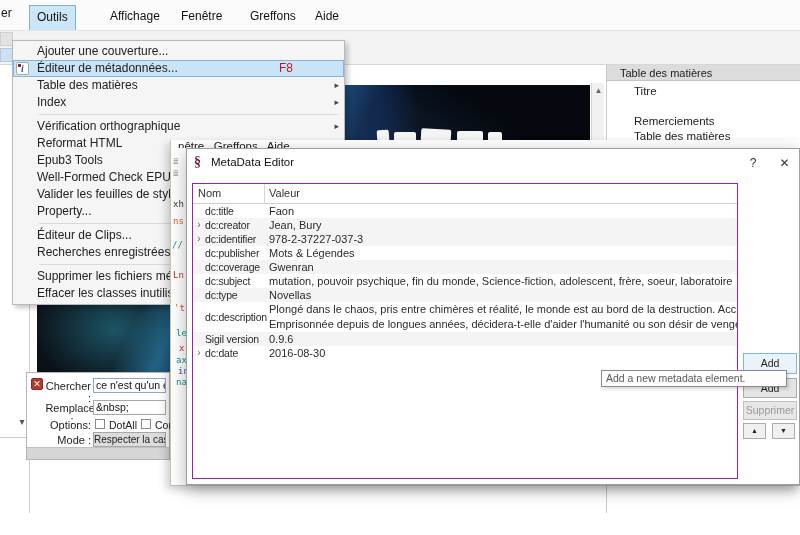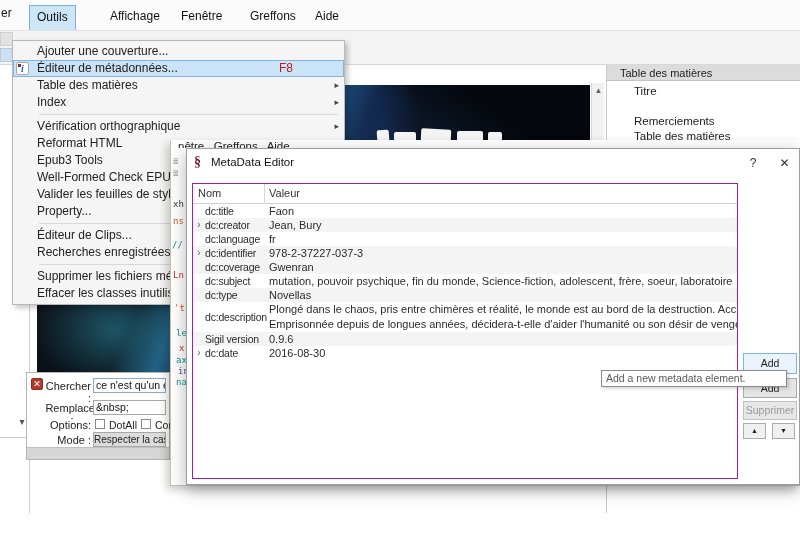--- a/index.html
+++ b/index.html
@@ -255,29 +255,29 @@
       <div class="t-row">
         <span class="t-exp"></span>
         <span class="t-name">dc:title</span>
         <span class="t-val">Faon</span>
       </div>
       <div class="t-row shaded">
         <span class="t-exp">›</span>
         <span class="t-name">dc:creator</span>
         <span class="t-val">Jean, Bury</span>
       </div>
-      <div class="t-row">
-        <span class="t-exp"></span>
-        <span class="t-name">dc:language</span>
-        <span class="t-val">fr</span>
-      </div>
       <div class="t-row shaded">
         <span class="t-exp">›</span>
         <span class="t-name">dc:identifier</span>
         <span class="t-val">978-2-37227-037-3</span>
+      </div>
+      <div class="t-row">
+        <span class="t-exp"></span>
+        <span class="t-name">dc:publisher</span>
+        <span class="t-val">Mots &amp; Légendes</span>
       </div>
       <div class="t-row shaded">
         <span class="t-exp"></span>
         <span class="t-name">dc:coverage</span>
         <span class="t-val">Gwenran</span>
       </div>
       <div class="t-row">
         <span class="t-exp"></span>
         <span class="t-name">dc:subject</span>
         <span class="t-val">mutation, pouvoir psychique, fin du monde, Science-fiction, adolescent, frère, soeur, laboratoire</span>

